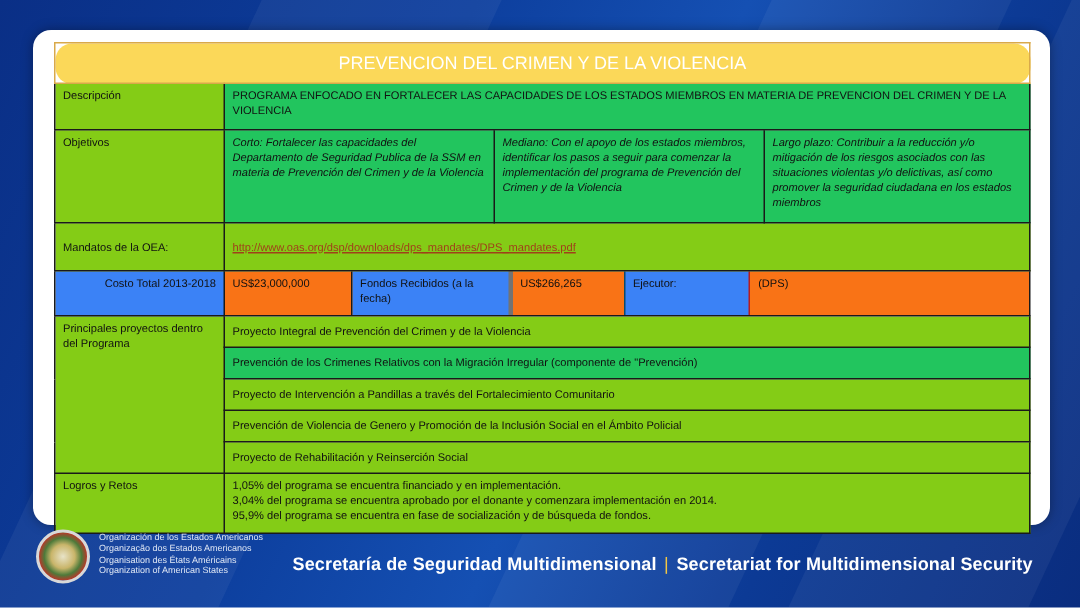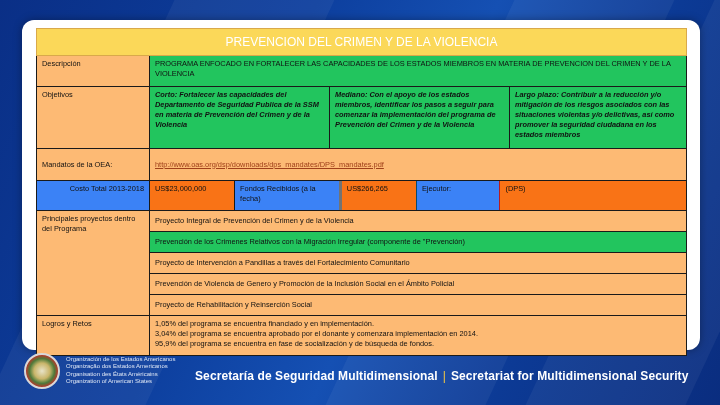--- a/index.html
+++ b/index.html
@@ -18,26 +18,27 @@
   table.main {
     position: absolute; left: 36px; top: 28px; width: 650px;
     border-collapse: collapse; table-layout: fixed;
     font-size: 7.4px; color: #111;
   }
   table.main td { border: 1px solid #1a1a1a; padding: 3px 5px; vertical-align: top; line-height: 10px; }
   .title-cell {
     background: #fbd859; color: #ffffff; text-align: center;
     font-size: 12px; height: 27px; vertical-align: middle !important;
     border-color: #d9a94a !important;
+    border-radius: 11px;
   }
-  .cream { background: #fdba74; margin-top: 40px; }
+  .cream { background: #84cc16; margin-top: 40px; }
   .cream2 { background: #22c55e; margin-top: 40px; }
   .salmon { background: #3b82f6; }
   .white { background: #f97316; }
-  .ital { font-style: italic; font-weight: bold; }
+  .ital { font-style: italic; }
   .link { color: #a0401a; text-decoration: underline; }
   .inner { border-collapse: collapse; width: 100%; table-layout: fixed; }
   .proj td { height: 21px; }
   .right { text-align: right; }
   .footer-logo {
     position: absolute; left: 24px; top: 353px; width: 36px; height: 36px; border-radius: 50%;
     background: radial-gradient(circle at 50% 50%, #e8e3c8 0%, #c9b56a 35%, #4d7a3a 55%, #b23a2a 70%, #dcd8c8 100%);
     border: 2px solid #d8d8d8;
   }
   .org-lines { position: absolute; left: 66px; top: 356px; color: #dfe7f5; font-size: 6px; line-height: 7.3px; }

